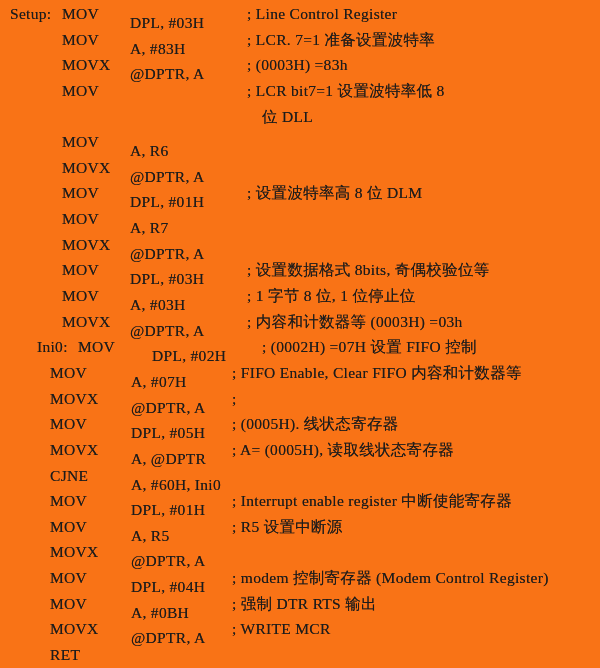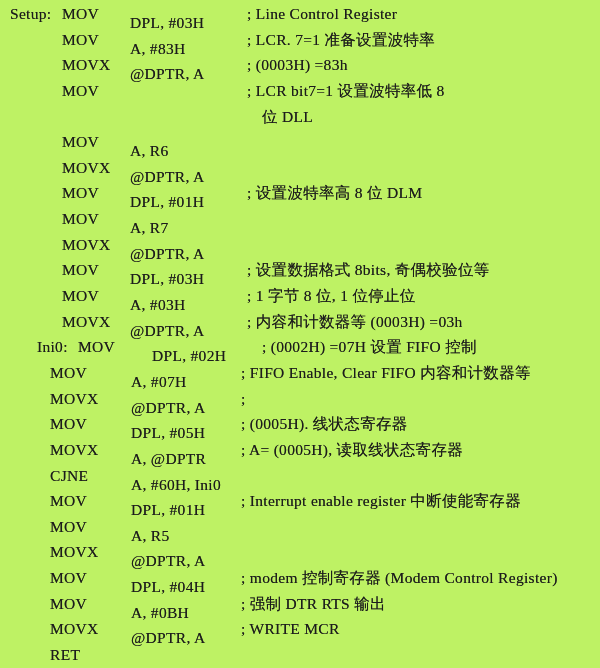--- a/index.html
+++ b/index.html
@@ -7,21 +7,21 @@
     padding: 0;
     width: 600px;
     height: 668px;
     overflow: hidden;
     background: #fcfcfa;
   }
   .page {
     position: relative;
     width: 600px;
     height: 668px;
-    background: #bef264;
+    background: #f97316;
     font-family: "Liberation Serif", "DejaVu Serif", serif;
     font-size: 15.5px;
     color: #1c1c1c;
     text-shadow: 0 0 0.5px rgba(25,25,25,0.7);
   }
   .listing {
     position: absolute;
     top: 1px;
     left: 0;
     width: 600px;
@@ -38,21 +38,21 @@
     letter-spacing: 0.3px;
   }
   
   .label   { left: 10px; }
   .op      { left: 62px; }
   .args    { left: 130px; margin-top: 9px; }
   .comment { left: 247px; font-family: Liberation Serif, serif; }
   
   .block2 .op      { left: 50px; }
   .block2 .args    { left: 131px; }
-  .block2 .comment { left: 241px; text-align: right; }
+  .block2 .comment { left: 232px; text-align: right; }
   
   .row-ini0 .label   { left: 37px; }
   .row-ini0 .op      { left: 78px; }
   .row-ini0 .args    { left: 152px; }
   .row-ini0 .comment { left: 262px; }
   
   .cont .comment { left: 262px; text-align: center; }
 </style>
 </head>
 <body>
@@ -194,20 +194,21 @@
     <span class="label"></span>
     <span class="op">MOV</span>
     <span class="args">DPL, #01H</span>
     <span class="comment">; Interrupt enable register 中断使能寄存器</span>
   </div>
 
   <div class="row block2">
     <span class="label"></span>
     <span class="op">MOV</span>
     <span class="args">A, R5</span>
+    <span class="comment">; R5 设置中断源</span>
   </div>
 
   <div class="row block2">
     <span class="label"></span>
     <span class="op">MOVX</span>
     <span class="args">@DPTR, A</span>
     <span class="comment"></span>
   </div>
 
   <div class="row block2">

